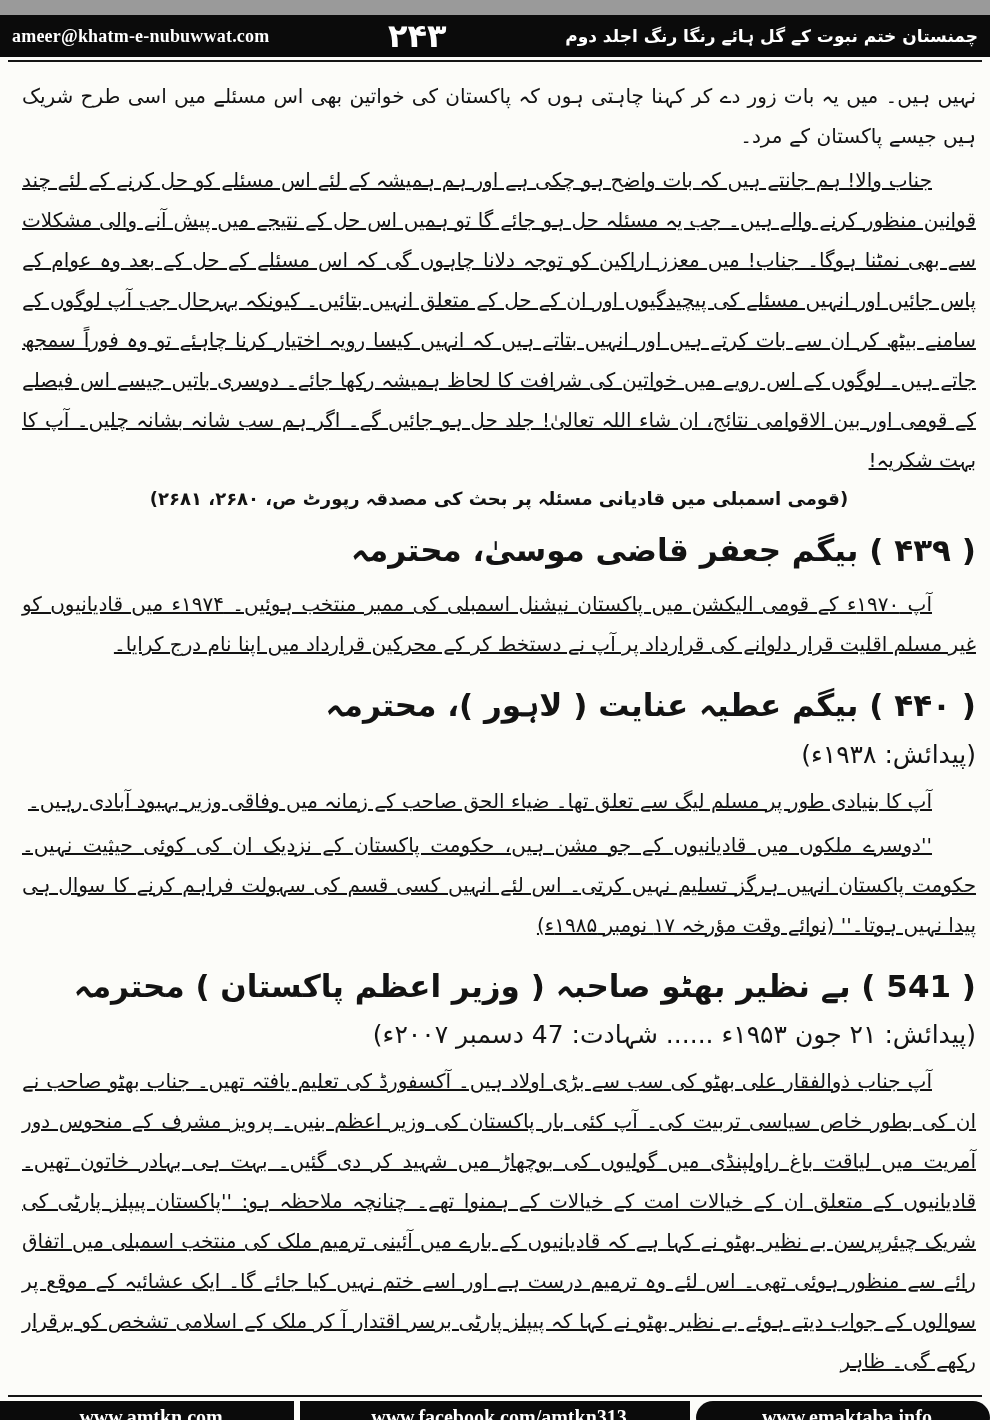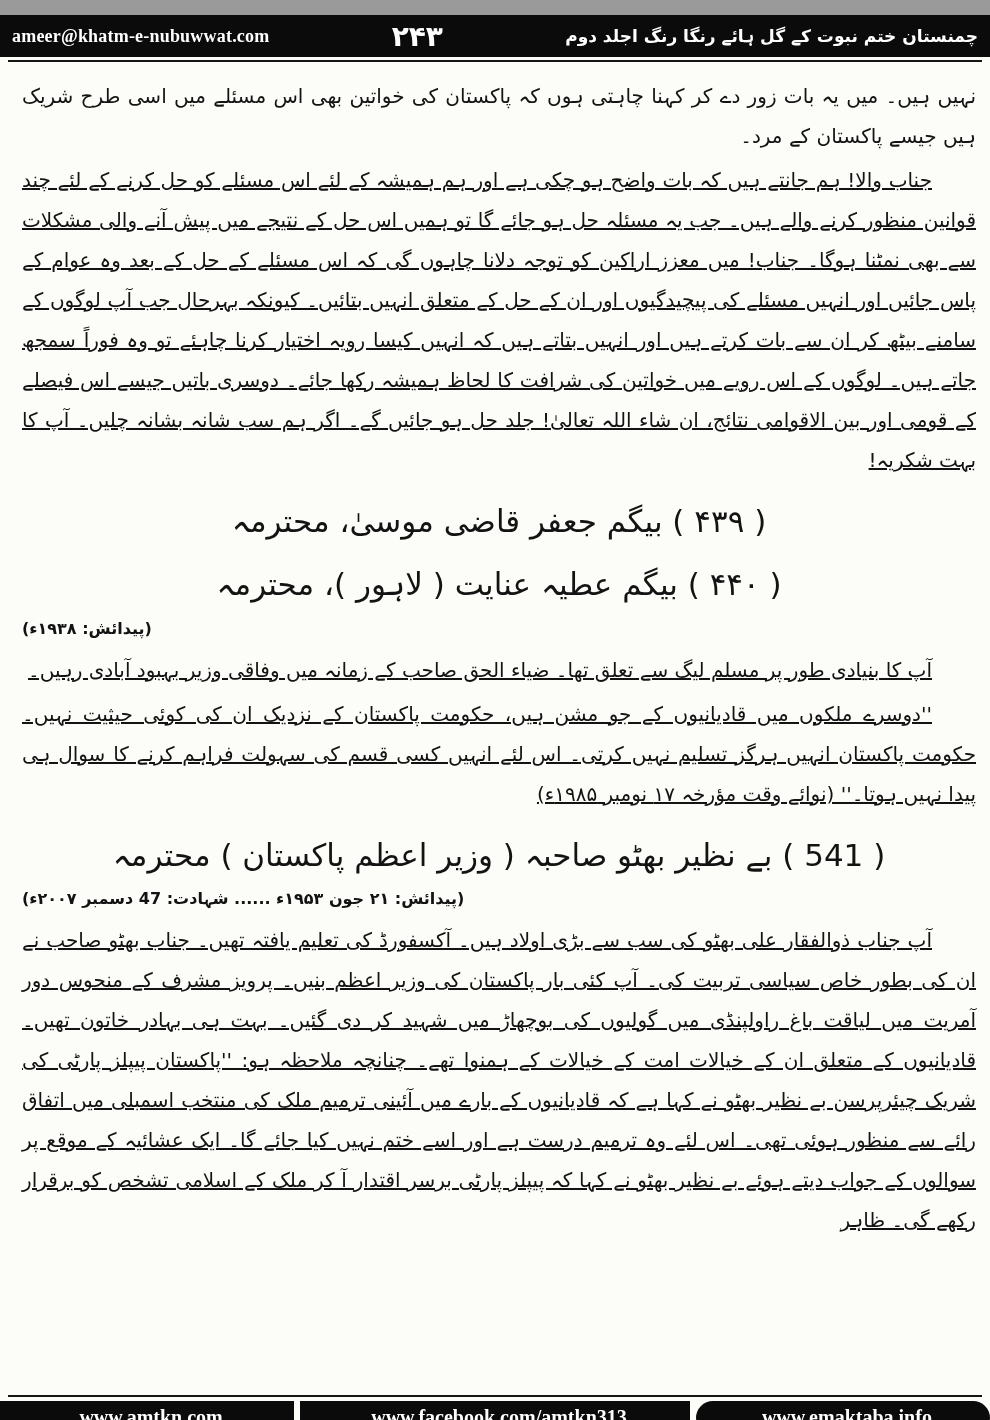--- a/index.html
+++ b/index.html
@@ -11,42 +11,42 @@
   }
   
   .topbar {
     display:flex; justify-content:space-between; align-items:center;
     background:#0b0b0b; color:#ffffff; height:42px; padding:0 12px;
   }
   .topbar .email {
     font-family:"Liberation Serif", serif; font-weight:bold; font-size:18px;
     letter-spacing:.2px;
   }
-  .topbar .pageno { font-size:28px; font-weight:bold; }
+  .topbar .pageno { font-size:32px; font-weight:bold; }
   .topbar .booktitle { font-size:17px; font-weight:bold; direction:rtl; }
   .rule { height:2px; background:#151515; margin:3px 8px 0 8px; }
   
   main {
     direction:rtl; padding:14px 14px 0 22px; text-align:justify;
   }
   p.para {
     font-size:20px; line-height:2.0; text-align:justify;
     margin-bottom:4px;
   }
   p.indent { text-indent:44px;text-decoration:underline; }
   p.ref {
     text-align:center; font-size:18px; font-weight:bold;
     margin:8px 0 2px 0;
   }
   h2.entry {
-    text-align:center; font-size:31px; font-weight:normal;
+    font-size:31px; font-weight:bold;
     margin:20px 0 12px 0; line-height:1.4;
   }
   p.sub {
-    text-align:left; font-size:16px; font-weight:bold;
+    text-align:right; font-size:25px; font-weight:normal;
     margin:2px 0 12px 0;
   }
   
   .botwrap { position:absolute; left:0; right:0; bottom:0; }
   .botrule { height:2px; background:#151515; margin:0 8px 4px 8px; }
   .bottombar { display:flex; gap:6px; }
   .bottombar .seg {
     background:#0b0b0b; color:#ffffff; font-weight:bold;
     font-family:"Liberation Serif", serif; font-size:20px;
     text-align:center; padding:5px 0 6px 8px;
@@ -63,22 +63,24 @@
   <header class="topbar">
     <span class="email">ameer@khatm-e-nubuwwat.com</span>
     <span class="pageno">۲۴۳</span>
     <span class="booktitle" dir="rtl">چمنستان ختم نبوت کے گل ہائے رنگا رنگ اجلد دوم</span>
   </header>
   <div class="rule"></div>
 
   <main lang="ur" dir="rtl">
     <p class="para">نہیں ہیں۔ میں یہ بات زور دے کر کہنا چاہتی ہوں کہ پاکستان کی خواتین بھی اس مسئلے میں اسی طرح شریک ہیں جیسے پاکستان کے مرد۔</p>
     <p class="para indent">جناب والا! ہم جانتے ہیں کہ بات واضح ہو چکی ہے اور ہم ہمیشہ کے لئے اس مسئلے کو حل کرنے کے لئے چند قوانین منظور کرنے والے ہیں۔ جب یہ مسئلہ حل ہو جائے گا تو ہمیں اس حل کے نتیجے میں پیش آنے والی مشکلات سے بھی نمٹنا ہوگا۔ جناب! میں معزز اراکین کو توجہ دلانا چاہوں گی کہ اس مسئلے کے حل کے بعد وہ عوام کے پاس جائیں اور انہیں مسئلے کی پیچیدگیوں اور ان کے حل کے متعلق انہیں بتائیں۔ کیونکہ بہرحال جب آپ لوگوں کے سامنے بیٹھ کر ان سے بات کرتے ہیں اور انہیں بتاتے ہیں کہ انہیں کیسا رویہ اختیار کرنا چاہئے تو وہ فوراً سمجھ جاتے ہیں۔ لوگوں کے اس رویے میں خواتین کی شرافت کا لحاظ ہمیشہ رکھا جائے۔ دوسری باتیں جیسے اس فیصلے کے قومی اور بین الاقوامی نتائج، ان شاء اللہ تعالیٰ! جلد حل ہو جائیں گے۔ اگر ہم سب شانہ بشانہ چلیں۔ آپ کا بہت شکریہ!</p>
+    <p class="ref">(قومی اسمبلی میں قادیانی مسئلہ پر بحث کی مصدقہ رپورٹ ص، ۲۶۸۰، ۲۶۸۱)</p>
 
     <h2 class="entry">( ۴۳۹ ) بیگم جعفر قاضی موسیٰ، محترمہ</h2>
+    <p class="para indent">آپ ۱۹۷۰ء کے قومی الیکشن میں پاکستان نیشنل اسمبلی کی ممبر منتخب ہوئیں۔ ۱۹۷۴ء میں قادیانیوں کو غیر مسلم اقلیت قرار دلوانے کی قرارداد پر آپ نے دستخط کر کے محرکین قرارداد میں اپنا نام درج کرایا۔</p>
 
     <h2 class="entry">( ۴۴۰ ) بیگم عطیہ عنایت ( لاہور )، محترمہ</h2>
     <p class="sub">(پیدائش: ۱۹۳۸ء)</p>
     <p class="para indent">آپ کا بنیادی طور پر مسلم لیگ سے تعلق تھا۔ ضیاء الحق صاحب کے زمانہ میں وفاقی وزیر بہبود آبادی رہیں۔</p>
     <p class="para indent">''دوسرے ملکوں میں قادیانیوں کے جو مشن ہیں، حکومت پاکستان کے نزدیک ان کی کوئی حیثیت نہیں۔ حکومت پاکستان انہیں ہرگز تسلیم نہیں کرتی۔ اس لئے انہیں کسی قسم کی سہولت فراہم کرنے کا سوال ہی پیدا نہیں ہوتا۔'' (نوائے وقت مؤرخہ ۱۷ نومبر ۱۹۸۵ء)</p>
 
     <h2 class="entry">( 541 ) بے نظیر بھٹو صاحبہ ( وزیر اعظم پاکستان ) محترمہ</h2>
     <p class="sub">(پیدائش: ۲۱ جون ۱۹۵۳ء ...... شہادت: 47 دسمبر ۲۰۰۷ء)</p>
     <p class="para indent">آپ جناب ذوالفقار علی بھٹو کی سب سے بڑی اولاد ہیں۔ آکسفورڈ کی تعلیم یافتہ تھیں۔ جناب بھٹو صاحب نے ان کی بطور خاص سیاسی تربیت کی۔ آپ کئی بار پاکستان کی وزیر اعظم بنیں۔ پرویز مشرف کے منحوس دور آمریت میں لیاقت باغ راولپنڈی میں گولیوں کی بوچھاڑ میں شہید کر دی گئیں۔ بہت ہی بہادر خاتون تھیں۔ قادیانیوں کے متعلق ان کے خیالات امت کے خیالات کے ہمنوا تھے۔ چنانچہ ملاحظہ ہو: ''پاکستان پیپلز پارٹی کی شریک چیئرپرسن بے نظیر بھٹو نے کہا ہے کہ قادیانیوں کے بارے میں آئینی ترمیم ملک کی منتخب اسمبلی میں اتفاق رائے سے منظور ہوئی تھی۔ اس لئے وہ ترمیم درست ہے اور اسے ختم نہیں کیا جائے گا۔ ایک عشائیہ کے موقع پر سوالوں کے جواب دیتے ہوئے بے نظیر بھٹو نے کہا کہ پیپلز پارٹی برسر اقتدار آ کر ملک کے اسلامی تشخص کو برقرار رکھے گی۔ ظاہر</p>
   </main>

